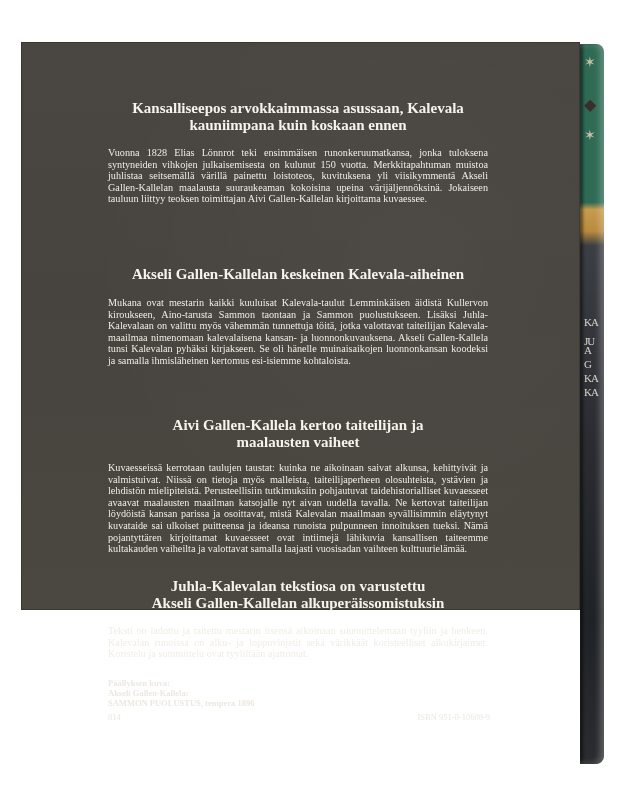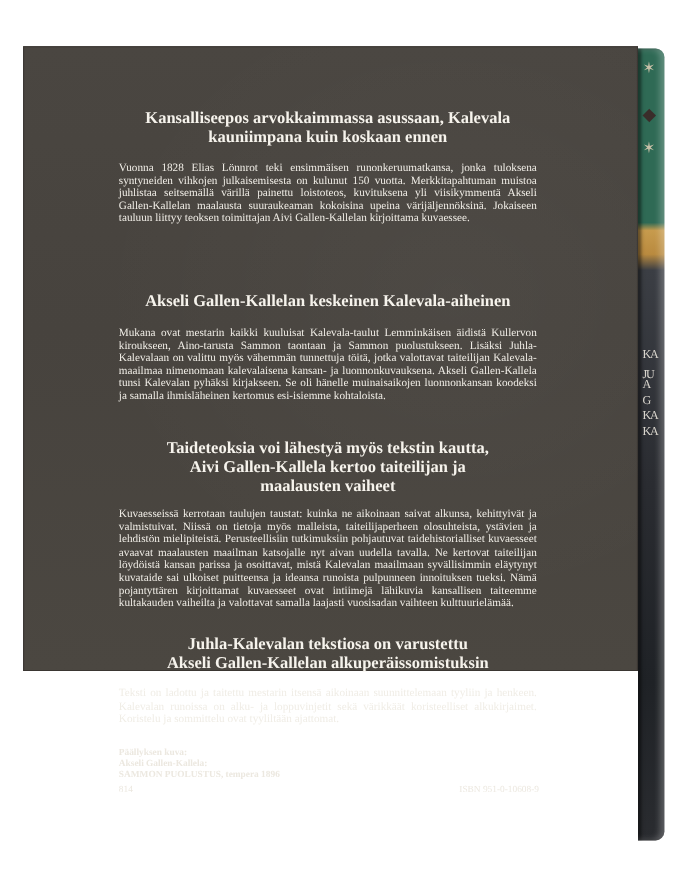--- a/index.html
+++ b/index.html
@@ -63,21 +63,21 @@
 
     <div class="sec" style="top:166px;">
       <h2>
         <span>Akseli Gallen-Kallelan keskeinen Kalevala-aiheinen</span><br>
       </h2>
       <p class="body" style="margin-top:14px;">Mukana ovat mestarin kaikki kuuluisat Kalevala-taulut Lemminkäisen äidistä Kullervon kiroukseen, Aino-tarusta Sammon taontaan ja Sammon puolustukseen. Lisäksi Juhla-Kalevalaan on valittu myös vähemmän tunnettuja töitä, jotka valottavat taiteilijan Kalevala-maailmaa nimenomaan kalevalaisena kansan- ja luonnonkuvauksena. Akseli Gallen-Kallela tunsi Kalevalan pyhäksi kirjakseen. Se oli hänelle muinaisaikojen luonnonkansan koodeksi ja samalla ihmisläheinen kertomus esi-isiemme kohtaloista.</p>
     </div>
 
     <div class="sec" style="top:300px;">
       <h2>
-        <span>Taideteoksia voi lähestyä myös tekstin kautta,</span><br>
+        <br>
         <span>Aivi Gallen-Kallela kertoo taiteilijan ja</span><br>
         <span>maalausten vaiheet</span>
       </h2>
       <p class="body" style="margin-top:11px;">Kuvaesseissä kerrotaan taulujen taustat: kuinka ne aikoinaan saivat alkunsa, kehittyivät ja valmistuivat. Niissä on tietoja myös malleista, taiteilijaperheen olosuhteista, ystävien ja lehdistön mielipiteistä. Perusteellisiin tutkimuksiin pohjautuvat taidehistorialliset kuvaesseet avaavat maalausten maailman katsojalle nyt aivan uudella tavalla. Ne kertovat taiteilijan löydöistä kansan parissa ja osoittavat, mistä Kalevalan maailmaan syvällisimmin eläytynyt kuvataide sai ulkoiset puitteensa ja ideansa runoista pulpunneen innoituksen tueksi. Nämä pojantyttären kirjoittamat kuvaesseet ovat intiimejä lähikuvia kansallisen taiteemme kultakauden vaiheilta ja valottavat samalla laajasti vuosisadan vaihteen kulttuurielämää.</p>
     </div>
 
     <div class="sec" style="top:478px;">
       <h2>
         <span>Juhla-Kalevalan tekstiosa on varustettu</span><br>
         <span>Akseli Gallen-Kallelan alkuperäissomistuksin</span>

